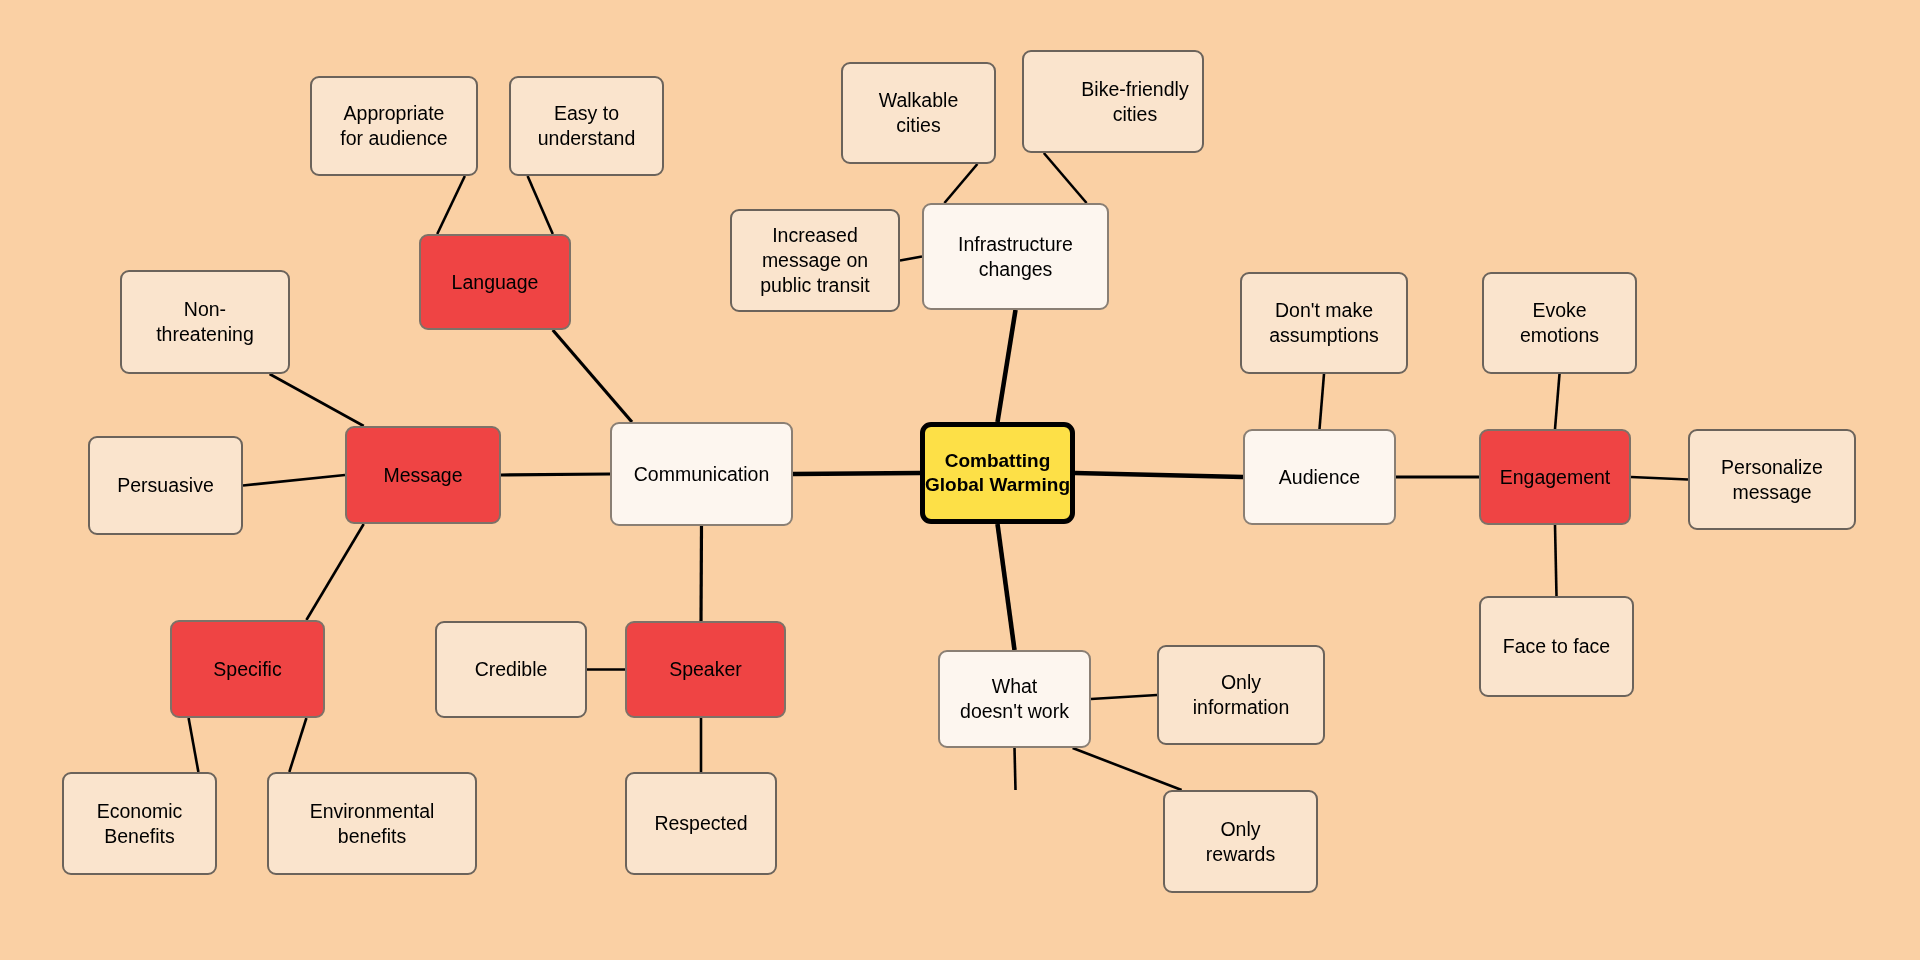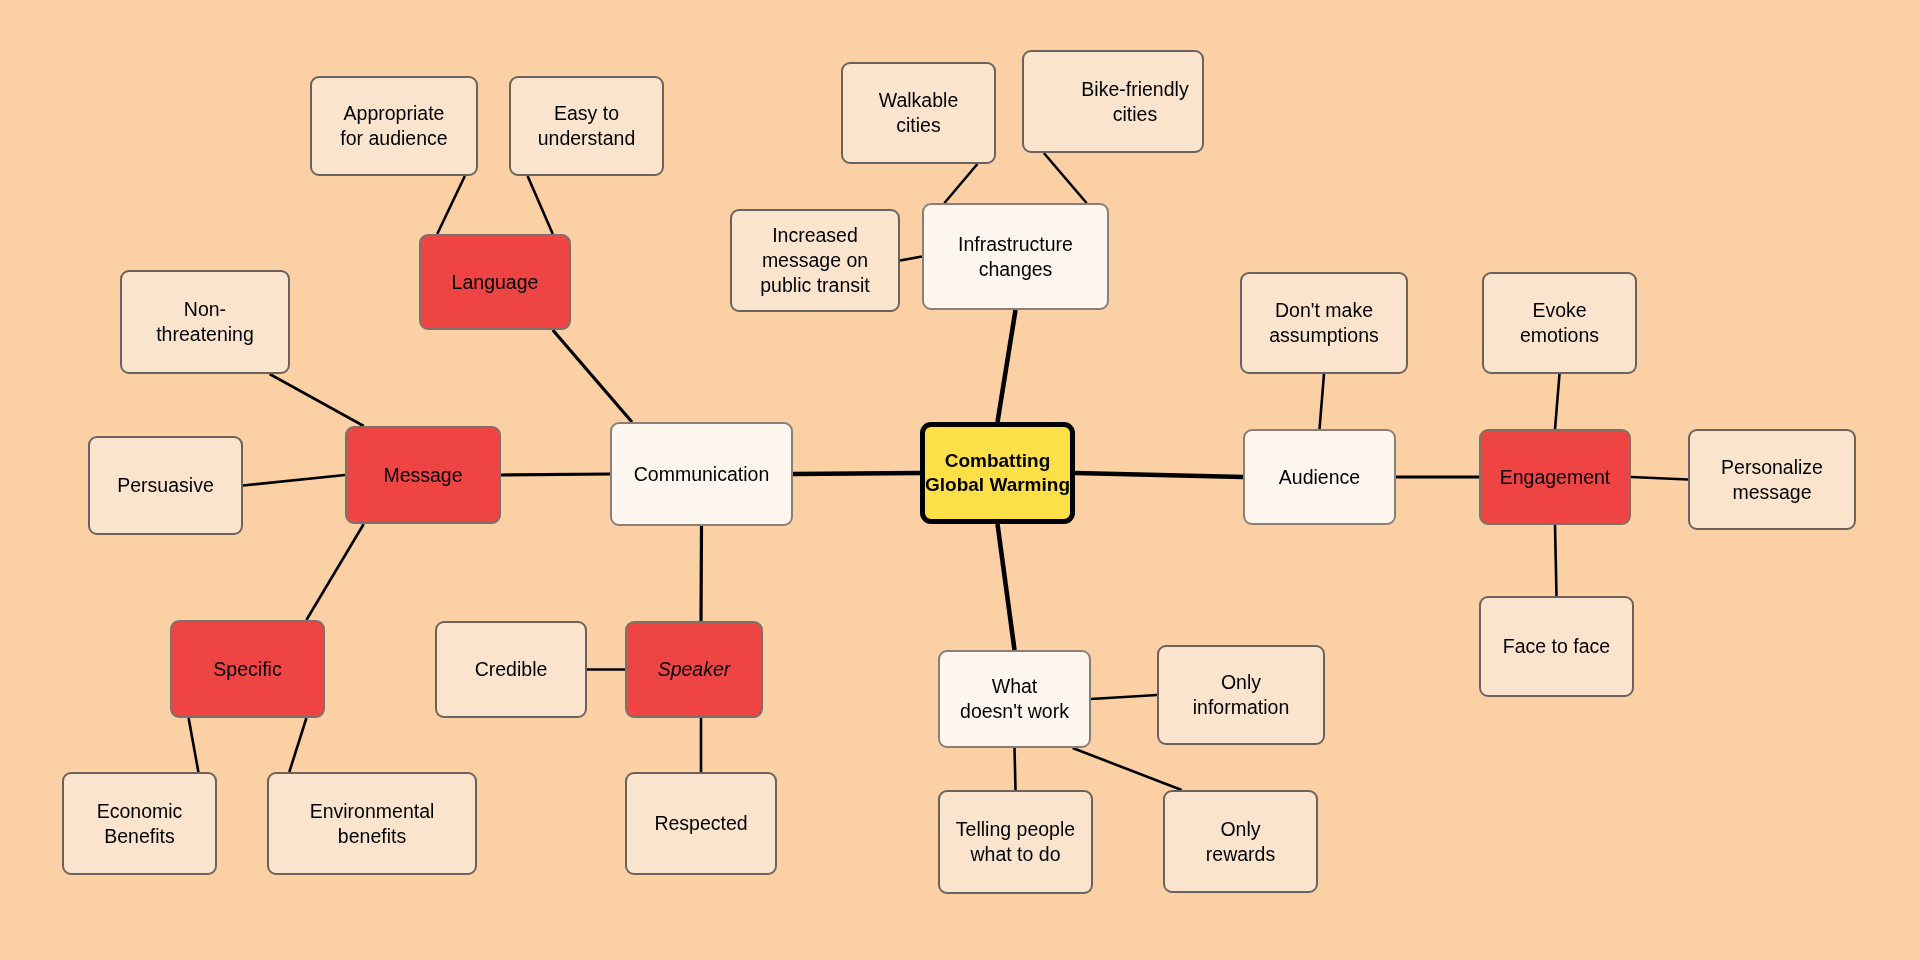--- a/index.html
+++ b/index.html
@@ -96,21 +96,21 @@
 <div class="node root" style="left: 920px; top: 422px; width: 155px; height: 102px;">Combatting
 Global Warming</div>
     <div class="node level1" style="left: 610px; top: 422px; width: 183px; height: 104px;">Communication</div>
     <div class="node level1" style="left: 922px; top: 203px; width: 187px; height: 107px;">Infrastructure
 changes</div>
     <div class="node level1" style="left: 1243px; top: 429px; width: 153px; height: 96px;">Audience</div>
     <div class="node level1" style="left: 938px; top: 650px; width: 153px; height: 98px;">What
 doesn't work</div>
     <div class="node level2" style="left: 345px; top: 426px; width: 156px; height: 98px;">Message</div>
     <div class="node level2" style="left: 419px; top: 234px; width: 152px; height: 96px;">Language</div>
-    <div class="node level2" style="left: 625px; top: 621px; width: 138px; height: 97px; font-style: italic;">Speaker</div>
+    <div class="node level2" style="left: 625px; top: 621px; width: 161px; height: 97px;">Speaker</div>
     <div class="node level2" style="left: 170px; top: 620px; width: 155px; height: 98px;">Specific</div>
     <div class="node level2" style="left: 1479px; top: 429px; width: 152px; height: 96px;">Engagement</div>
     <div class="node leaf" style="left: 310px; top: 76px; width: 168px; height: 100px;">Appropriate
 for audience</div>
     <div class="node leaf" style="left: 509px; top: 76px; width: 155px; height: 100px;">Easy to
 understand</div>
     <div class="node leaf" style="left: 841px; top: 62px; width: 155px; height: 102px;">Walkable
 cities</div>
     <div class="node leaf" style="left: 1022px; top: 50px; width: 182px; height: 103px; padding-left: 44px;">Bike-friendly
 cities</div>
@@ -119,22 +119,20 @@
 public transit</div>
     <div class="node leaf" style="left: 120px; top: 270px; width: 170px; height: 104px;">Non-
 threatening</div>
     <div class="node leaf" style="left: 88px; top: 436px; width: 155px; height: 99px;">Persuasive</div>
     <div class="node leaf" style="left: 62px; top: 772px; width: 155px; height: 103px;">Economic
 Benefits</div>
     <div class="node leaf" style="left: 267px; top: 772px; width: 210px; height: 103px;">Environmental
 benefits</div>
     <div class="node leaf" style="left: 435px; top: 621px; width: 152px; height: 97px;">Credible</div>
     <div class="node leaf" style="left: 625px; top: 772px; width: 152px; height: 103px;">Respected</div>
-    <div class="node leaf" style="left: 938px; top: 790px; width: 155px; height: 104px;">Telling people
-what to do</div>
     <div class="node leaf" style="left: 1157px; top: 645px; width: 168px; height: 100px;">Only
 information</div>
     <div class="node leaf" style="left: 1163px; top: 790px; width: 155px; height: 103px;">Only
 rewards</div>
     <div class="node leaf" style="left: 1482px; top: 272px; width: 155px; height: 102px;">Evoke
 emotions</div>
     <div class="node leaf" style="left: 1240px; top: 272px; width: 168px; height: 102px;">Don't make
 assumptions</div>
     <div class="node leaf" style="left: 1688px; top: 429px; width: 168px; height: 101px;">Personalize
 message</div>

